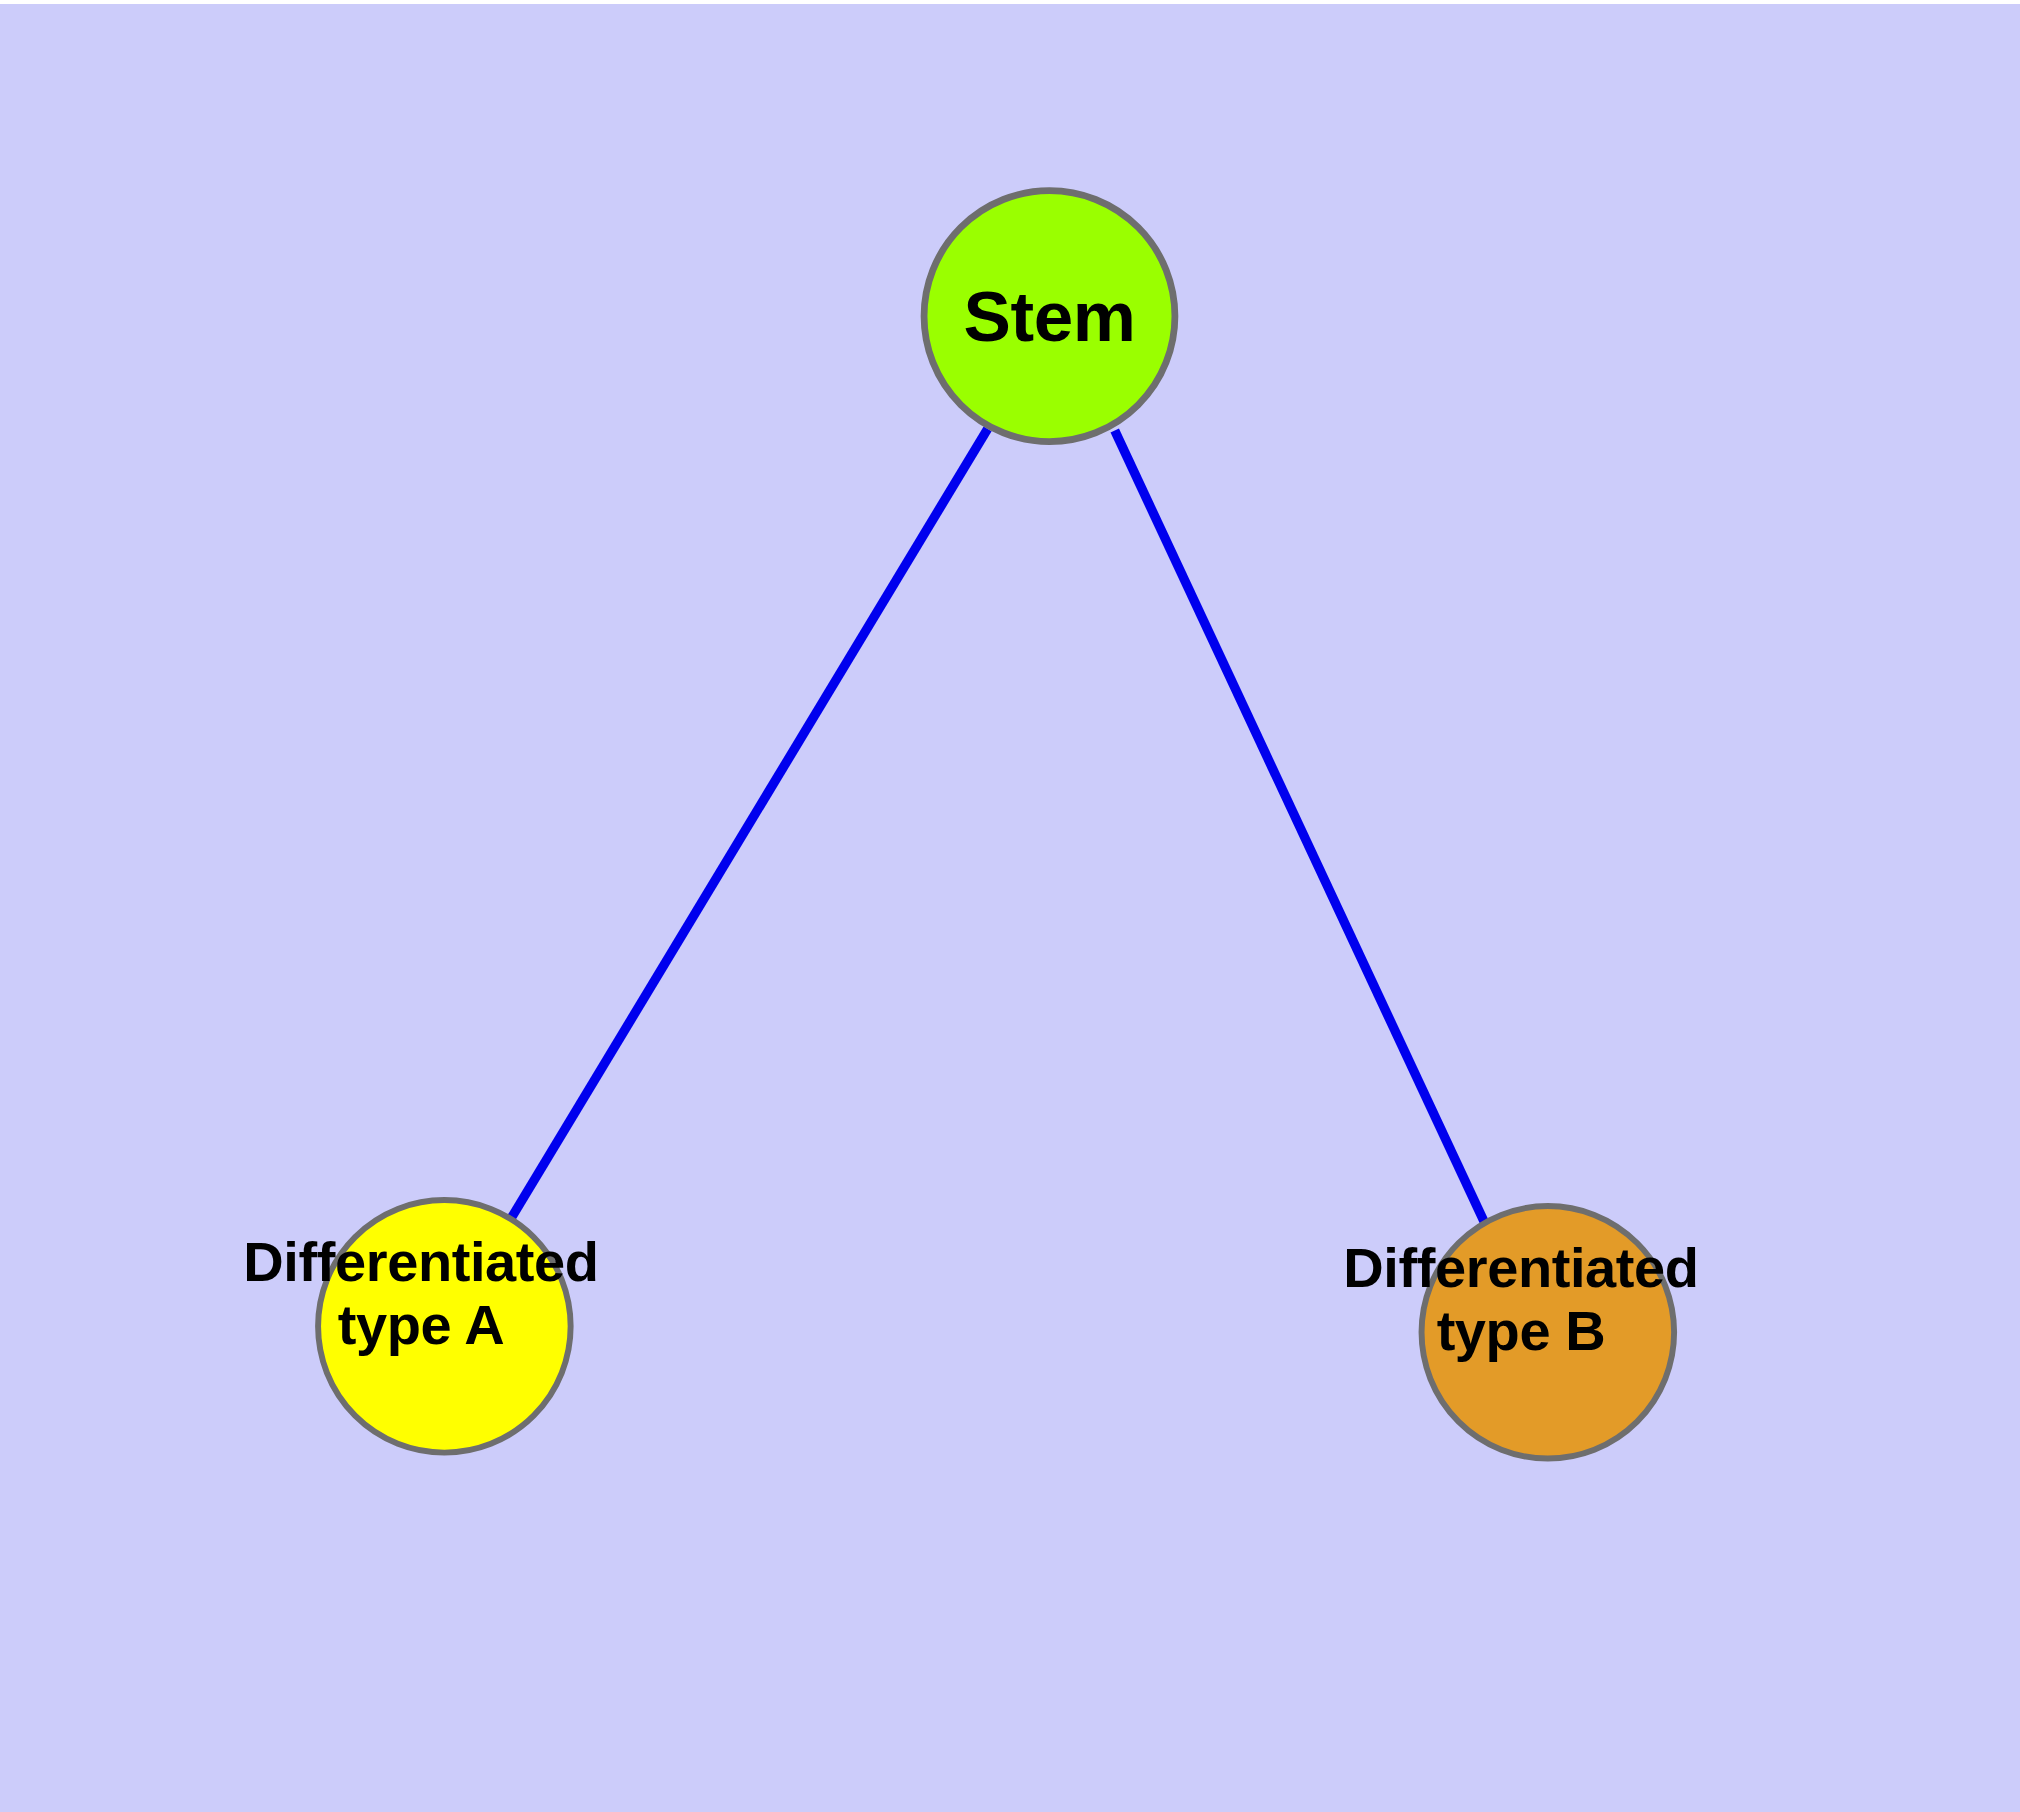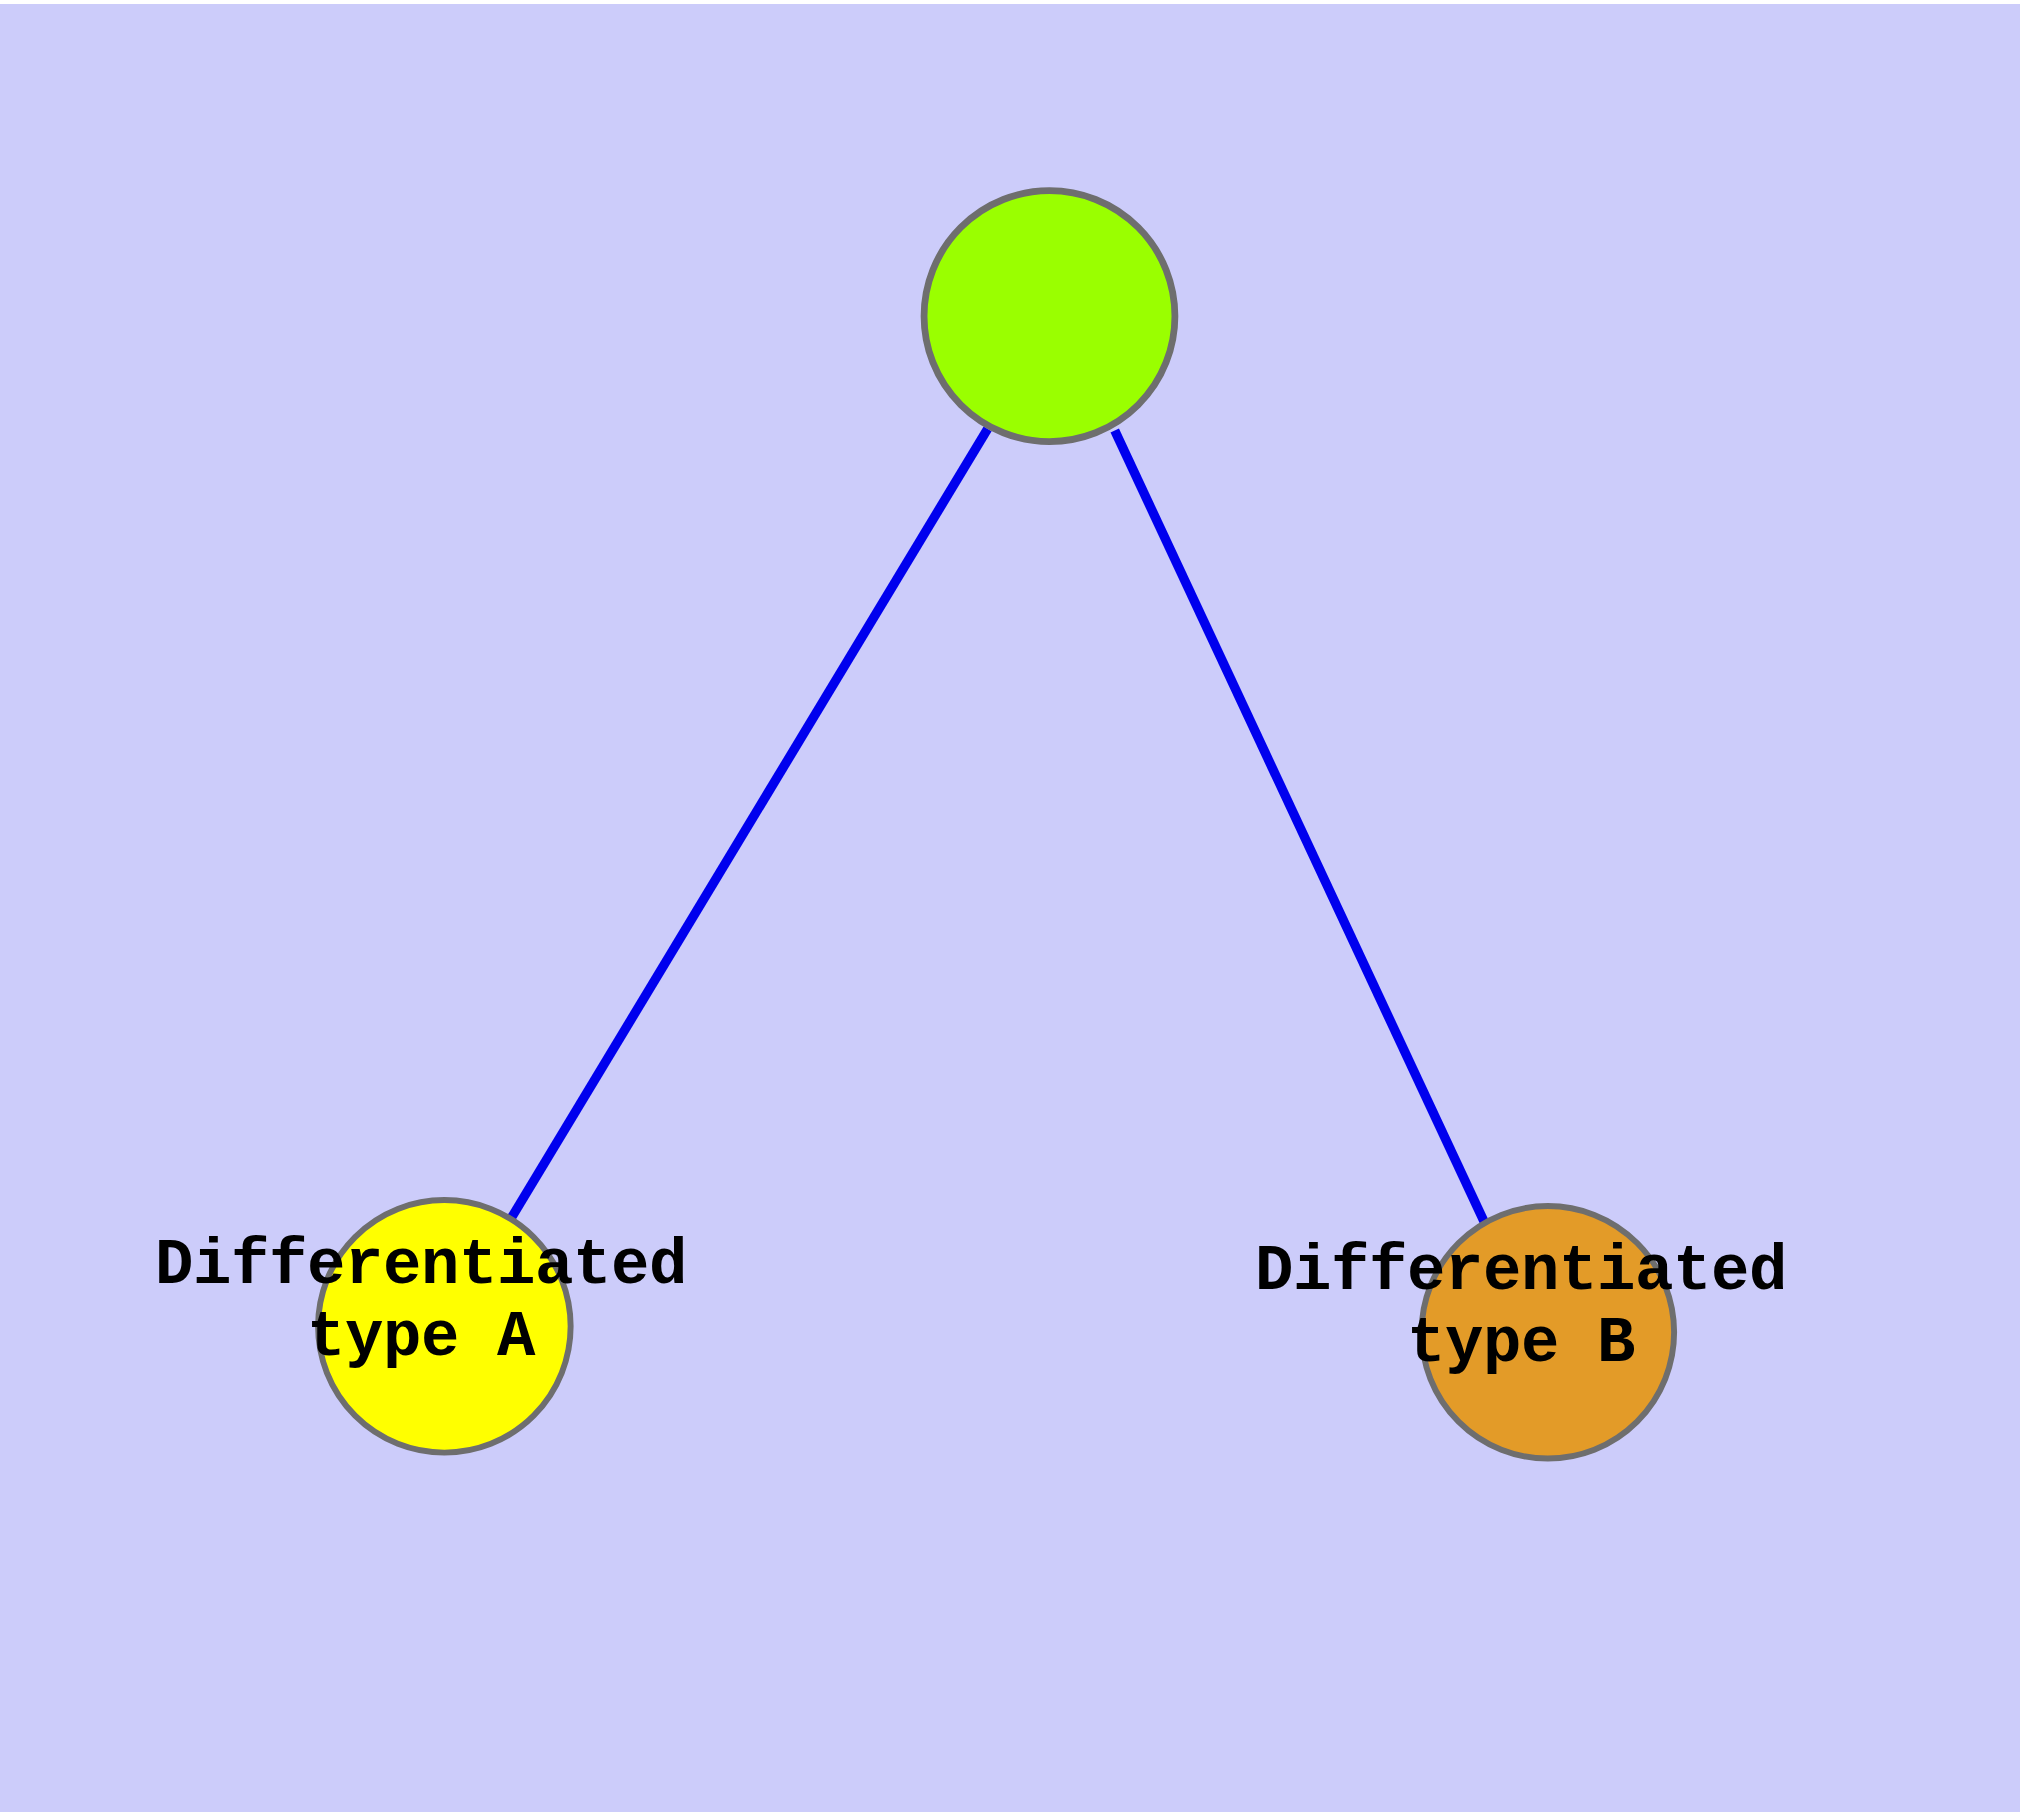--- a/index.html
+++ b/index.html
@@ -38,22 +38,21 @@
     line-height: 1.12;
     white-space: pre;
     letter-spacing: -0.4px;
     pointer-events: none;
     -webkit-font-smoothing: antialiased;
   }
   .node-label.root {
     font-size: 71px;
   }
   .node-label.leaf {
-    font-size: 64px;
-    font-family: Liberation Mono, monospace;
+    font-size: 56px;
   }
 </style>
 </head>
 <body>
 
 <div id="canvas">
 
   <div class="bg-plane"></div>
 
   <svg class="graph-svg" viewBox="0 0 2384 2138">
@@ -61,20 +60,21 @@
       <line x1="1165" y1="506" x2="600" y2="1442" stroke="#0000ee" stroke-width="11"></line>
       <line x1="1315" y1="508" x2="1752" y2="1444" stroke="#0000ee" stroke-width="11"></line>
     </g>
     <g>
       <circle cx="1238" cy="373" r="148" fill="#9aff00" stroke="#6e6e6e" stroke-width="8"></circle>
       <circle cx="524" cy="1565" r="149" fill="#ffff00" stroke="#6e6e6e" stroke-width="7"></circle>
       <circle cx="1826" cy="1572" r="149" fill="#e39b28" stroke="#6e6e6e" stroke-width="7"></circle>
     </g>
   </svg>
 
+  <div class="node-label root" style="left:795px; top:277px; width:509px;">Stem</div>
 
   <div class="node-label leaf" style="left:82px; top:1231px; width:678px;">Differentiated
 type A</div>
 
   <div class="node-label leaf" style="left:1182px; top:1237px; width:678px;">Differentiated
 type B</div>
 
 </div>
 
 

